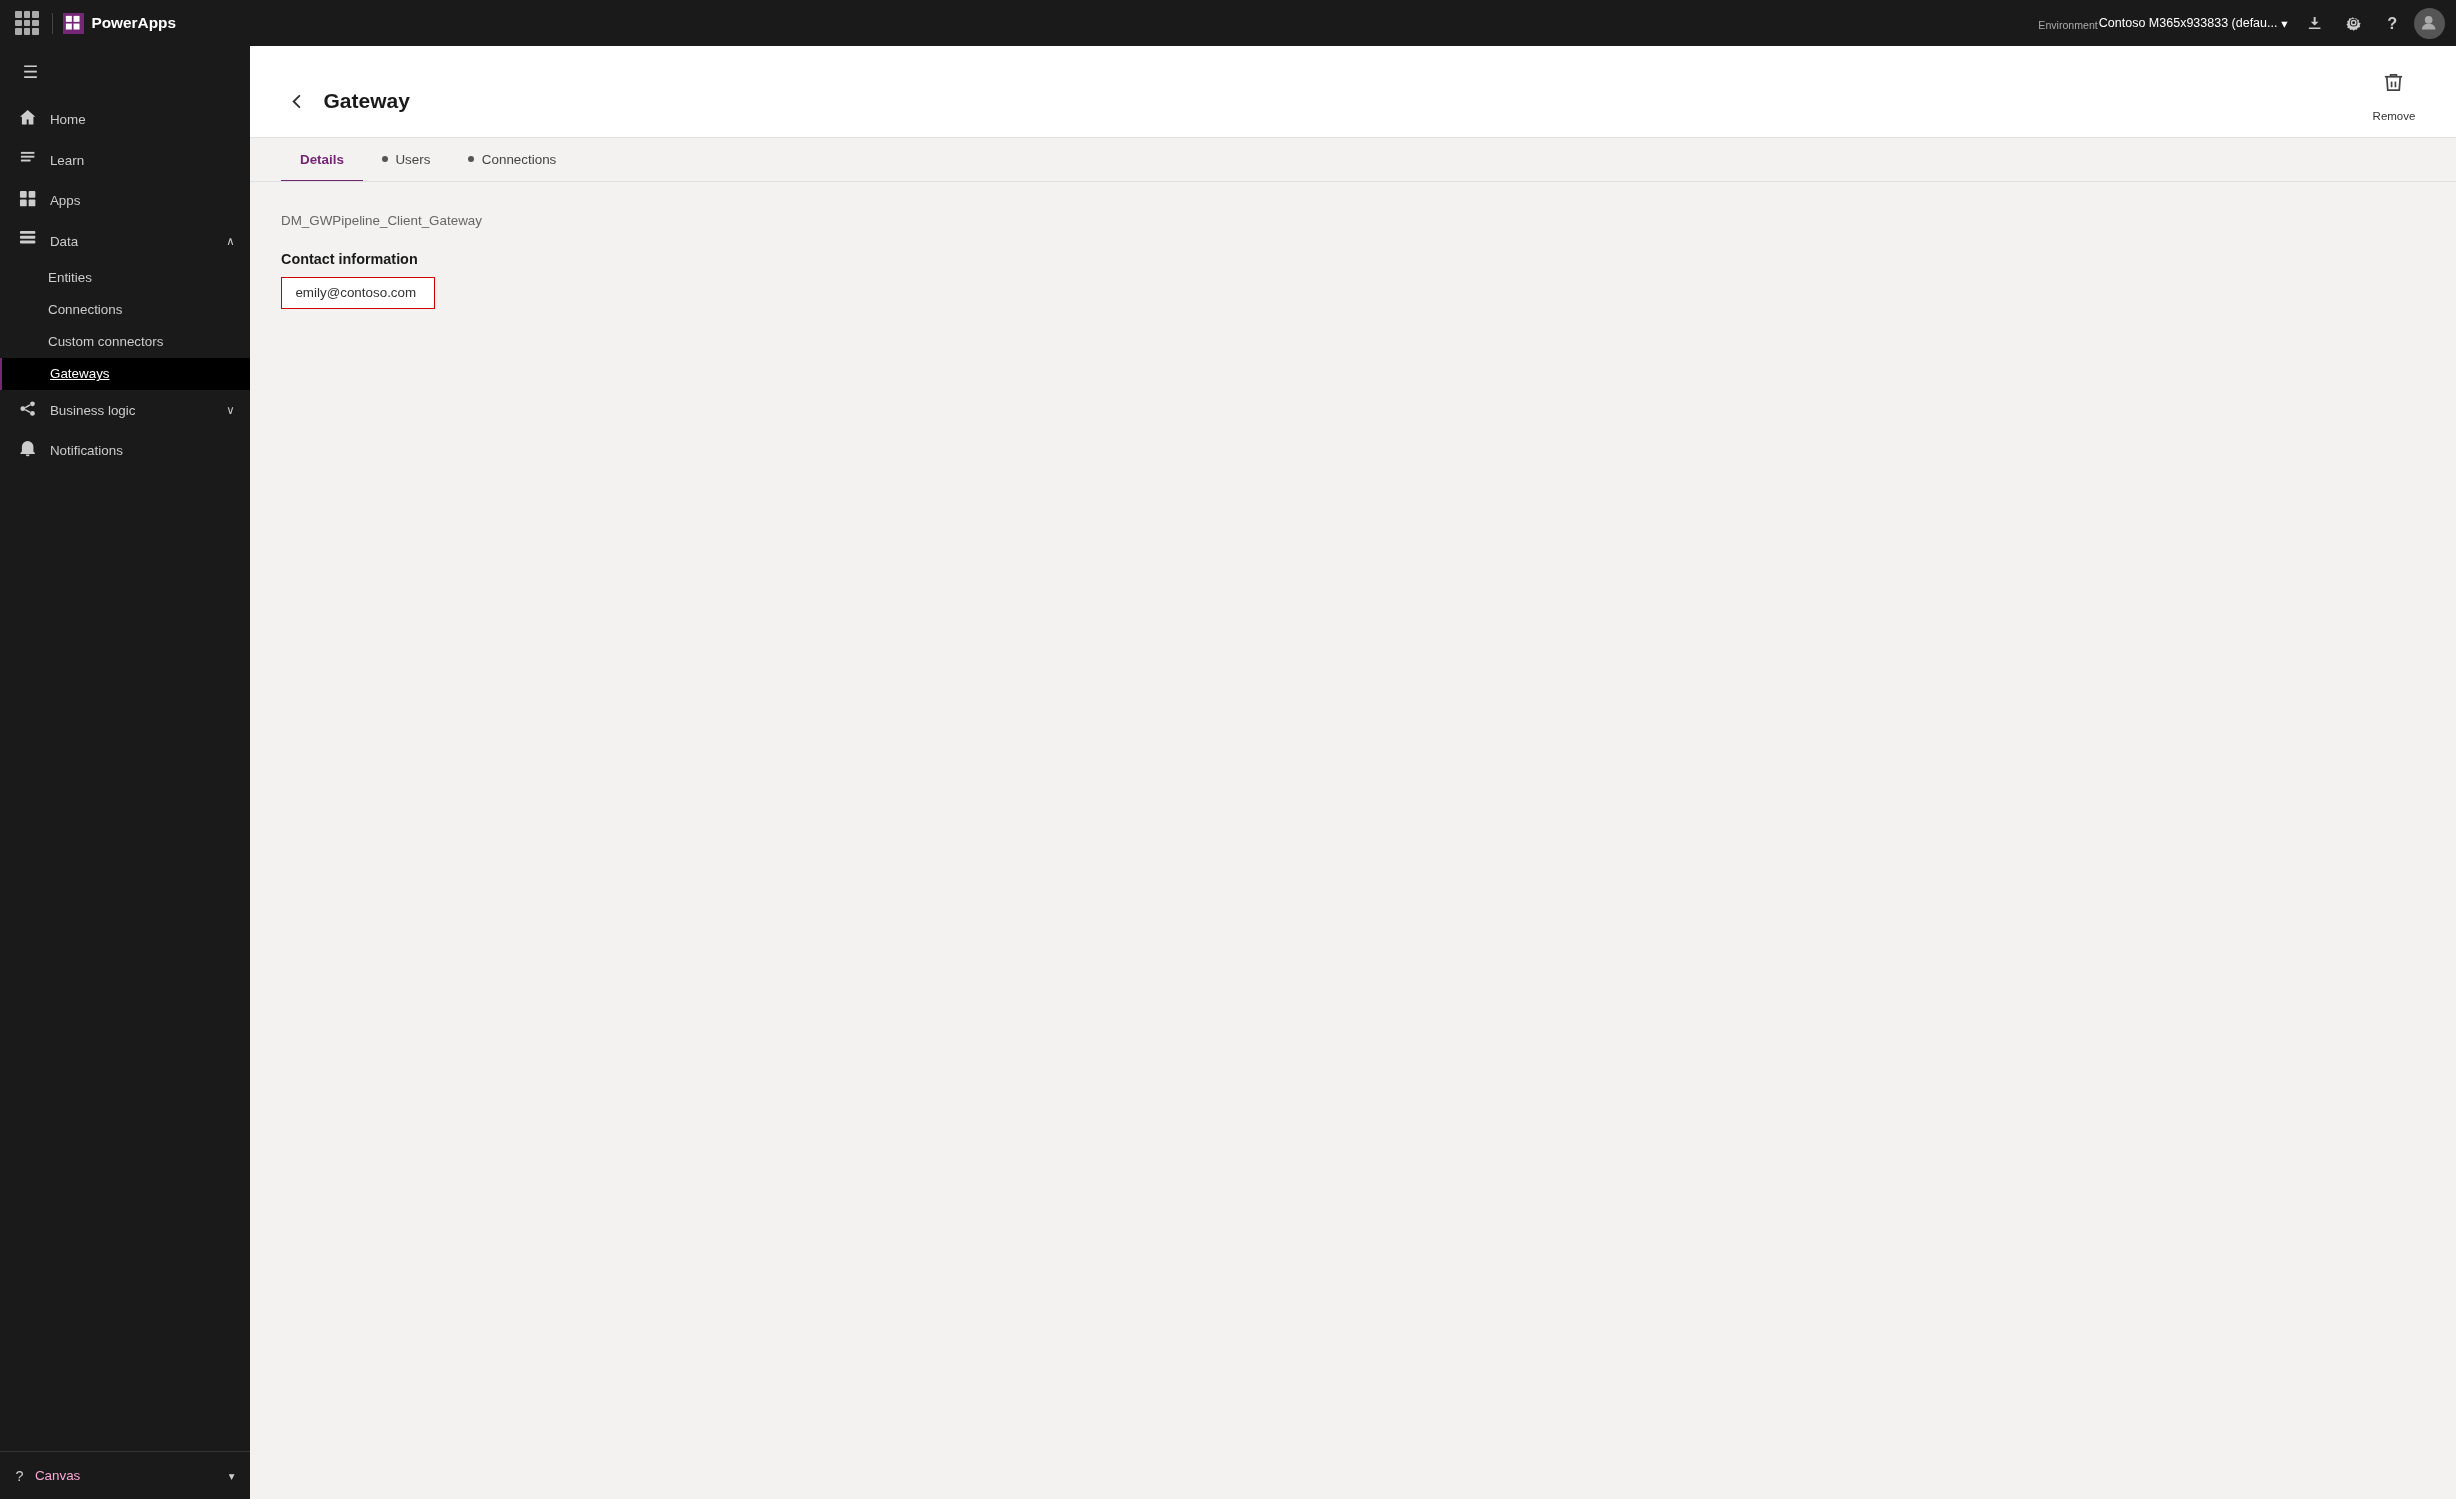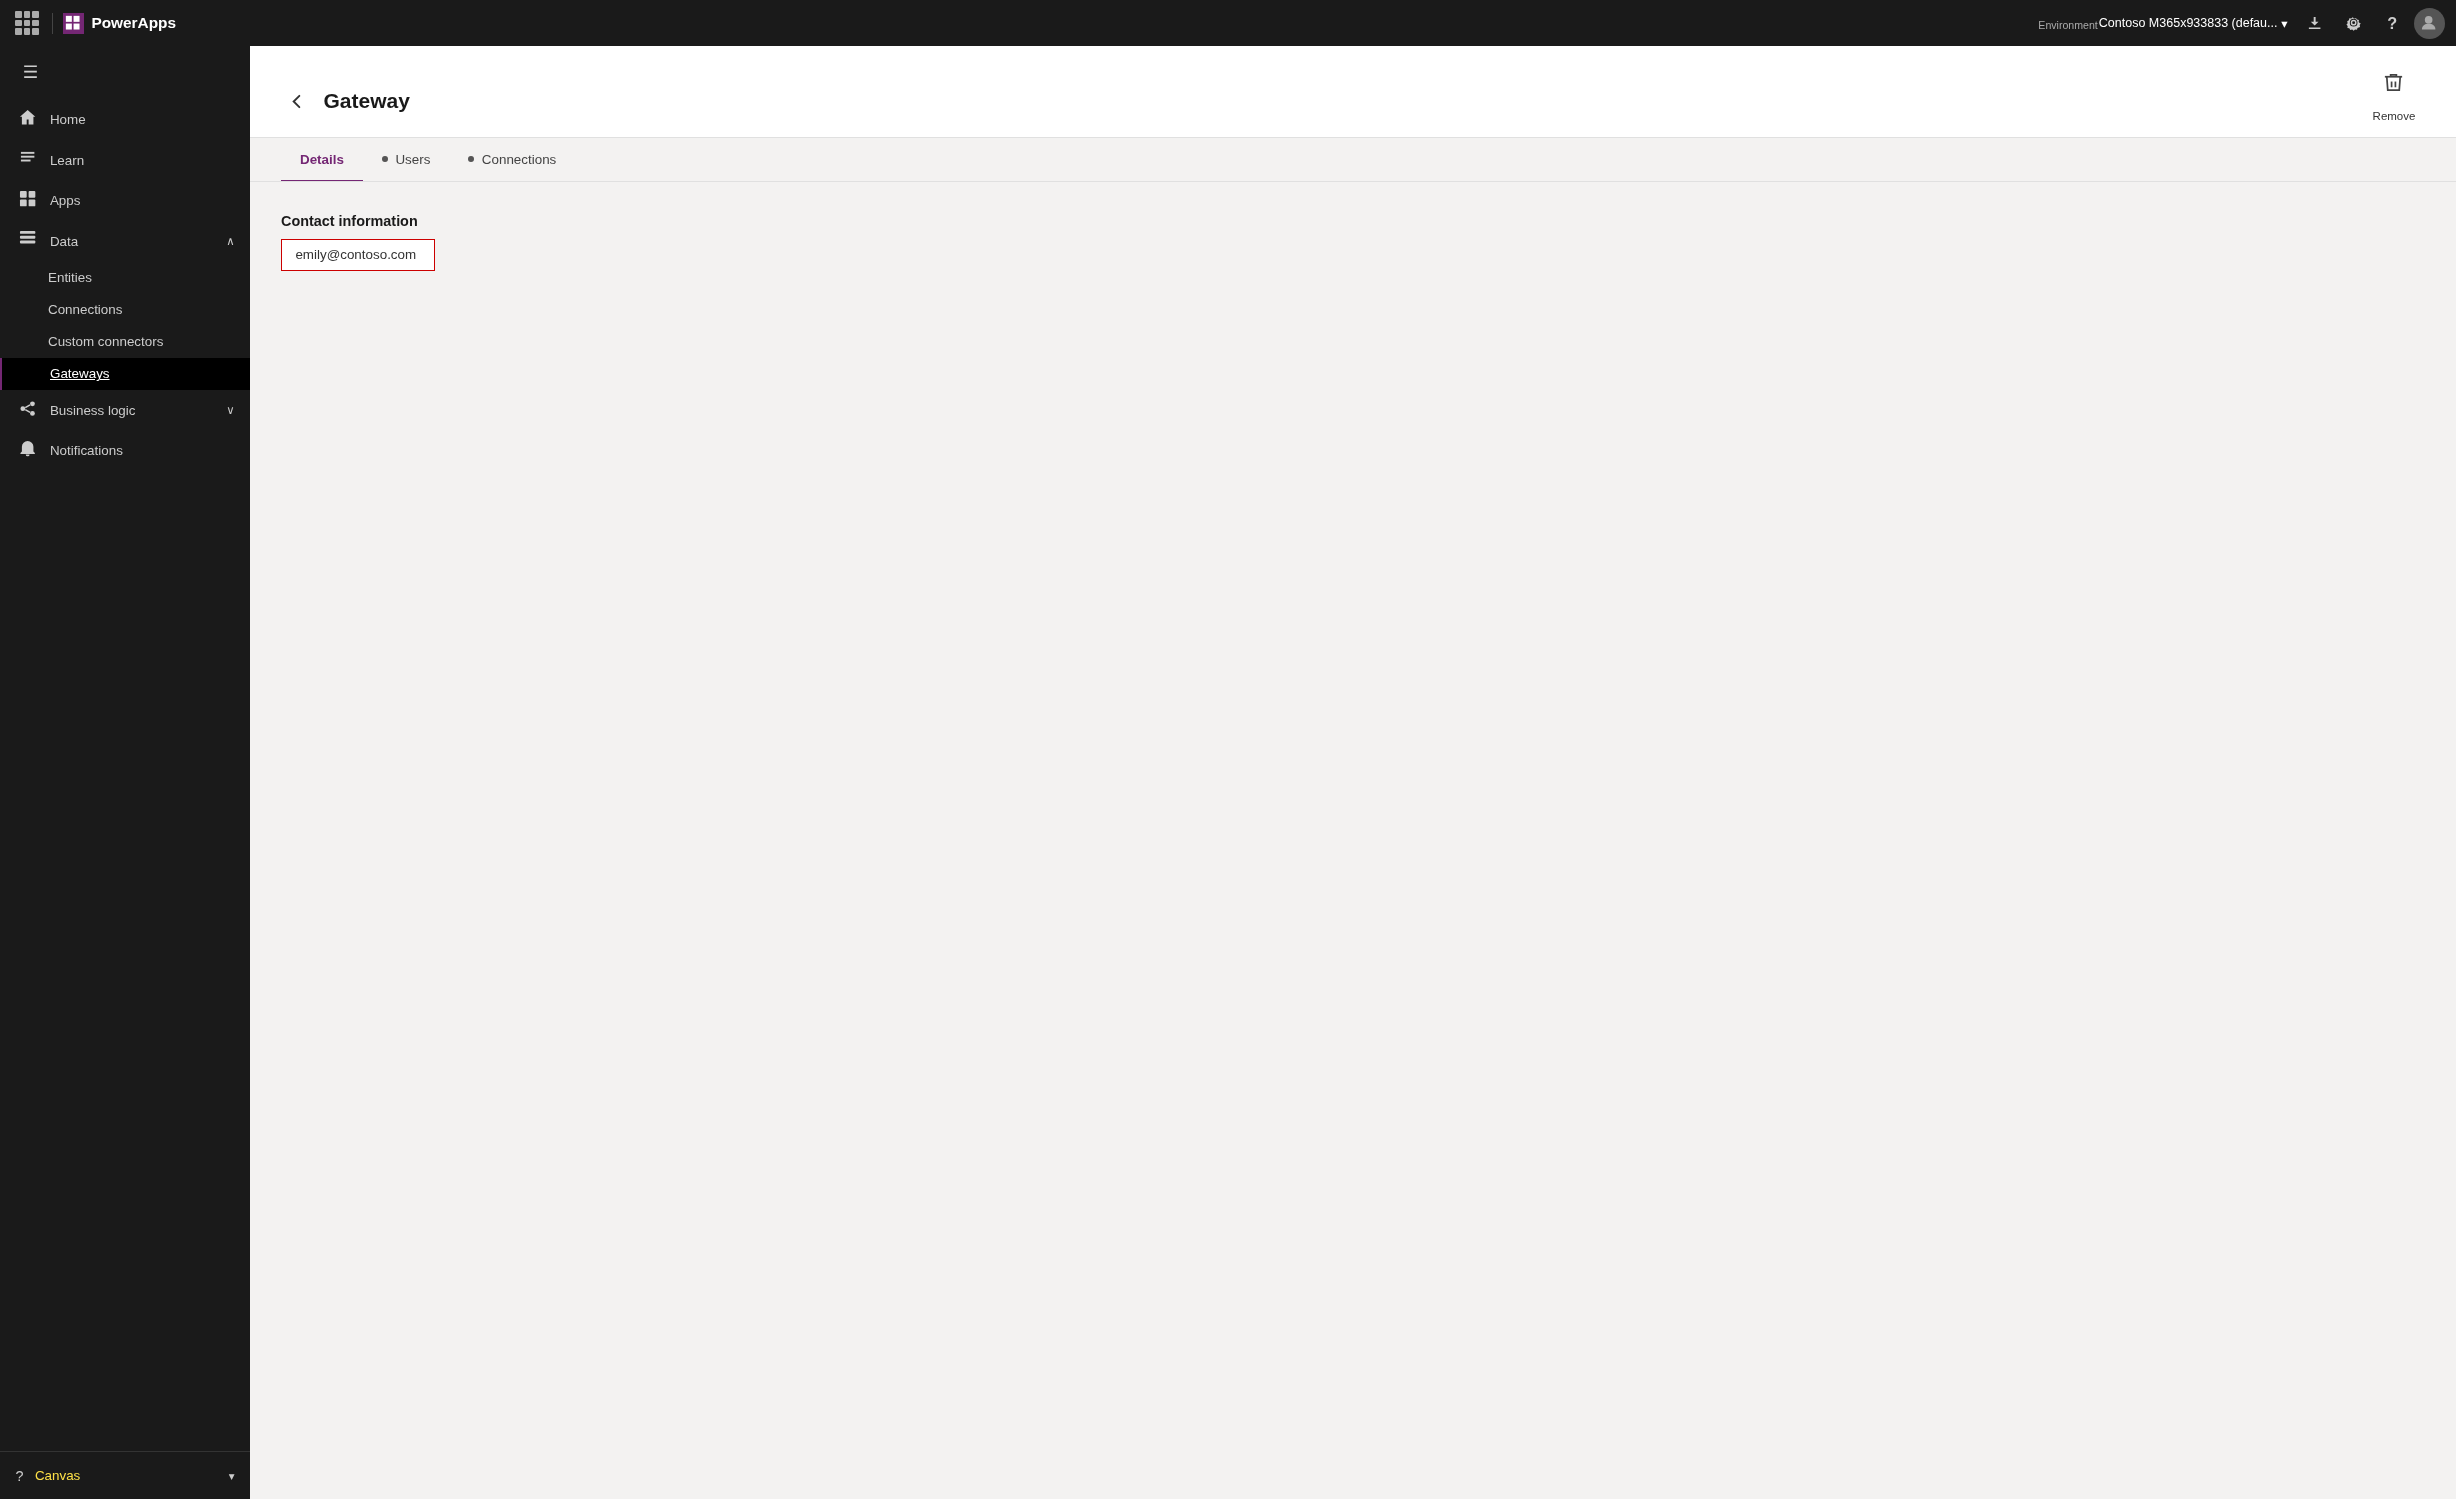--- a/index.html
+++ b/index.html
@@ -316,21 +316,21 @@
             <path d="M9 1a6 6 0 00-6 6v5l-1.5 1.5v1h15v-1L15 12V7a6 6 0 00-6-6zm0 16a2 2 0 002-2H7a2 2 0 002 2z"></path>
           </svg>
       </span>
       <span class="sidebar-item-label">Notifications</span>
     </div>
 
     <div style="flex:1;"></div>
     <div class="sidebar-bottom">
       <div class="sidebar-bottom-item">
         <span style="color:#ccc;font-size:14.4px;">?</span>
-        <span style="color:#fde047;">Canvas</span>
+        <span style="color:#f9a8d4;">Canvas</span>
         <span style="margin-left:auto;color:#ccc;font-size:11.5px;">▾</span>
       </div>
     </div>
   </div>
 
   <div class="content-area">
 
     <div class="page-header">
       <div class="page-header-left">
         <div class="back-btn">
@@ -364,19 +364,20 @@
         <span class="tab-dot"></span>
         <span>Users</span>
       </div>
       <div class="tab">
         <span class="tab-dot"></span>
         <span>Connections</span>
       </div>
     </div>
 
     <div class="content-body">
+      <div class="section-value">DM_GWPipeline_Client_Gateway</div>
 
       <div class="contact-info-label">Contact information</div>
       <input class="contact-info-input" type="text" value="emily@contoso.com" style="">
     </div>
   </div>
 </div>
 
 
 </body></html>

